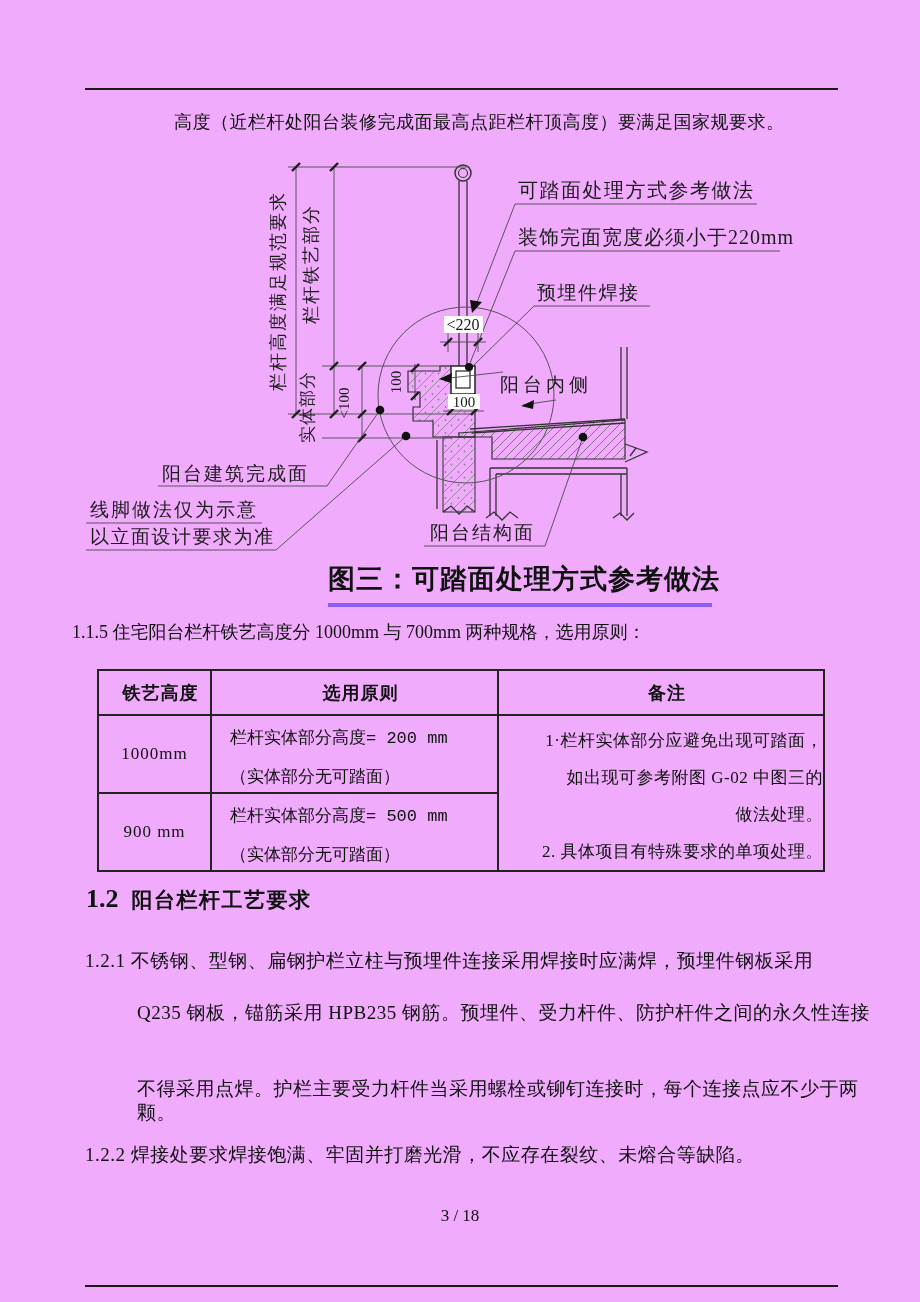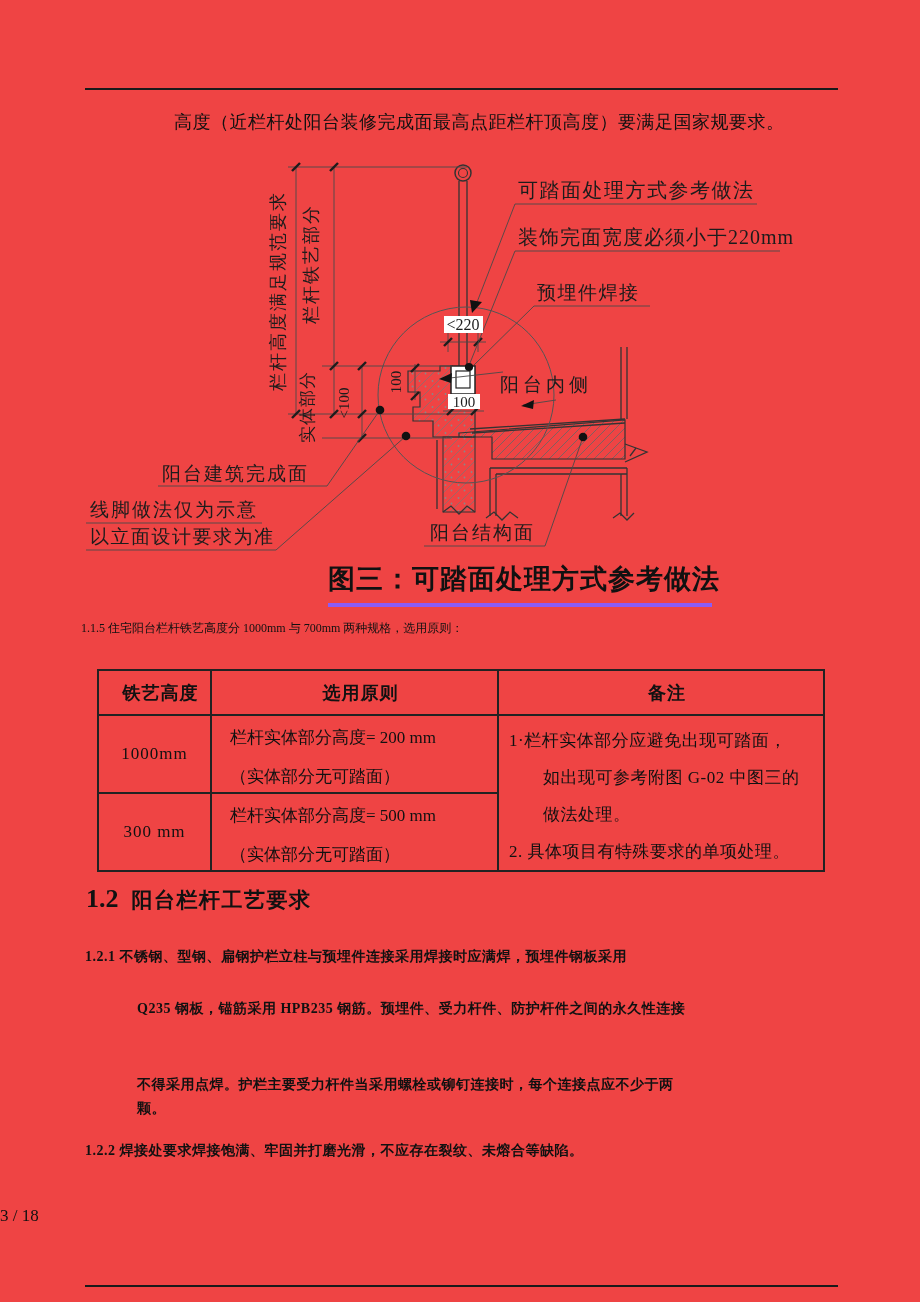--- a/index.html
+++ b/index.html
@@ -1,39 +1,39 @@
 <!DOCTYPE html>
 <html><head>
 <meta charset="utf-8">
 <style>
   html,body{margin:0;padding:0;background:#fff;}
-  .page{position:relative;width:920px;height:1302px;background:#ef4444;overflow:hidden;
+  .page{position:relative;width:920px;height:1302px;background:#f0abfc;overflow:hidden;
         font-family:"Liberation Serif","DejaVu Serif",serif;color:#111;}
   .abs{position:absolute;}
   .rule{position:absolute;background:#1a1a1a;height:2px;}
   .intro{left:174px;top:110px;font-size:18px;letter-spacing:0.5px;white-space:nowrap;}
   .caption{left:328px;top:561px;width:384px;text-align:center;font-size:27px;font-weight:bold;
            padding-bottom:6px;border-bottom:4px solid #8b5cf6;white-space:nowrap;letter-spacing:1px;}
-  .s115{left:81px;top:620px;font-size:12px;white-space:nowrap;}
+  .s115{left:72px;top:620px;font-size:18px;white-space:nowrap;}
   .doc-table{position:absolute;left:97px;top:669px;border-collapse:collapse;table-layout:fixed;width:726px;font-size:17px;}
   .doc-table td{border:2px solid #222;vertical-align:middle;padding:0;}
   .doc-table .hdr{font-weight:bold;text-align:center;height:43px;font-size:18px;letter-spacing:1px;padding-left:12px;}
   .doc-table .hcell{text-align:center;height:72px;letter-spacing:1px;}
-  .rulecell{vertical-align:middle;}
+  .rulecell{vertical-align:middle;font-family:Liberation Mono, monospace;}
   .rulecell div{padding-left:18px;white-space:nowrap;}
   .rl1{margin:6px 0 16px 0;}
   .remarkcell{vertical-align:top;}
-  .remark-line{line-height:37px;padding-left:10px;white-space:nowrap;letter-spacing:0.5px;}
+  .remark-line{line-height:37px;padding-left:10px;white-space:nowrap;letter-spacing:0.5px;text-align:right;}
   .remark-line.indent{padding-left:44px;}
   .remarkcell .remark-line:first-child{margin-top:6px;}
   .h12{left:86px;top:884px;display:flex;align-items:baseline;gap:13px;text-align:center;}
   .h12 .num{font-size:26px;font-weight:bold;}
   .h12 .ttl{font-size:21px;font-weight:bold;letter-spacing:1.5px;white-space:nowrap;}
-  .bodyline{font-size:14px;white-space:nowrap;letter-spacing:0.5px;font-weight:bold;}
-  .footer{left:0;top:1206px;width:920px;font-size:17px;}
+  .bodyline{font-size:19px;white-space:nowrap;letter-spacing:0.5px;}
+  .footer{left:0;top:1206px;width:920px;text-align:center;font-size:17px;}
   svg text{font-family:"Liberation Serif","DejaVu Serif",serif;fill:#1c1c1c;}
   .tick{stroke:#1c1c1c;stroke-width:2.4;}
   .thin{stroke:#4a4a4a;stroke-width:0.9;fill:none;}
   .med{stroke:#333;stroke-width:1.3;fill:none;}
   .dot{fill:#111;}
 </style>
 </head>
 <body>
 
 <div class="page">
@@ -195,21 +195,21 @@
         <div>（实体部分无可踏面）</div>
       </td>
       <td class="remarkcell" rowspan="2">
         <div class="remark-line">1·栏杆实体部分应避免出现可踏面，</div>
         <div class="remark-line indent">如出现可参考附图 G-02 中图三的</div>
         <div class="remark-line indent">做法处理。</div>
         <div class="remark-line">2. 具体项目有特殊要求的单项处理。</div>
       </td>
     </tr>
     <tr>
-      <td class="hcell">300 mm</td>
+      <td class="hcell">900 mm</td>
       <td class="rulecell">
         <div class="rl1">栏杆实体部分高度= 500 mm</div>
         <div>（实体部分无可踏面）</div>
       </td>
     </tr>
   </tbody>
     </table>
 
   <div class="abs h12">
     <span class="num">1.2</span>

